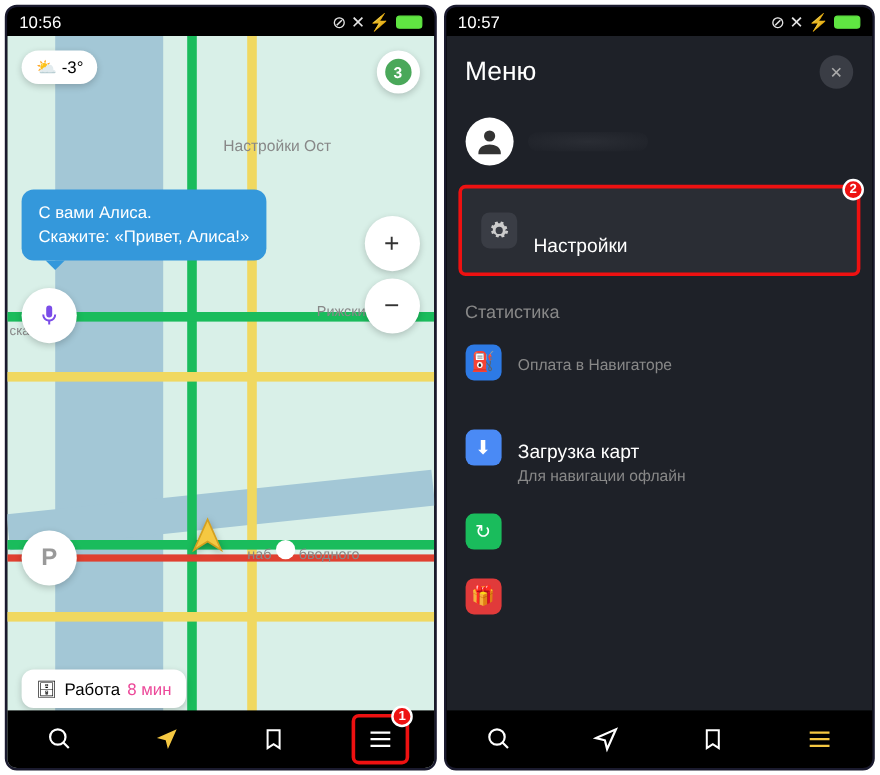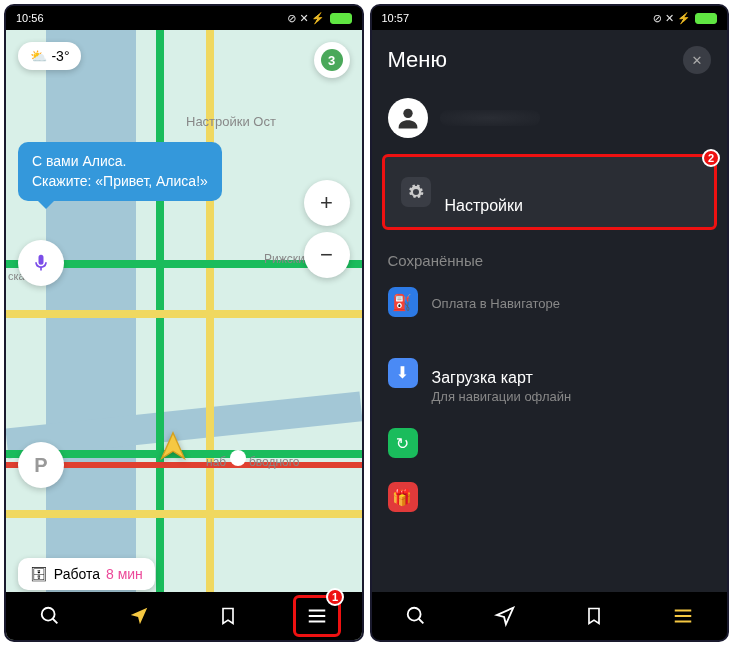--- a/index.html
+++ b/index.html
@@ -1,37 +1,37 @@
 <!DOCTYPE html>
 <html><head>
 <meta charset="utf-8">
 <style>
 * { margin: 0; padding: 0; box-sizing: border-box; }
 body { width: 733px; height: 646px; background: #fff; font-family: -apple-system, Arial, sans-serif; display: flex; gap: 6px; padding: 4px; }
 .phone { flex: 1; border: 2px solid #1a1a2e; border-radius: 10px; overflow: hidden; position: relative; background: #000; display: flex; flex-direction: column; }
-.status-bar { height: 24px; background: #000; color: #fff; display: flex; align-items: center; padding: 0 10px; font-size: 11px; }
+.status-bar { height: 24px; background: #000; color: #fff; display: flex; align-items: center; padding: 0 10px; font-size: 14px; }
 .status-bar .time { flex: 1; }
 .status-icons { display: flex; gap: 4px; align-items: center; opacity: 0.9; }
 .status-icons .batt { width: 22px; height: 11px; border: 1px solid #6bff4a; border-radius: 3px; position: relative; background: #6bff4a; }
 .content { flex: 1; position: relative; overflow: hidden; }
 
 
 .map { position: absolute; inset: 0; background: #d9f0e8; }
 .river { position: absolute; background: #a3c7d6; }
 .r1 { top: 0; left: 40px; width: 90px; height: 100%; }
 .r2 { top: 380px; left: 0; right: 0; height: 30px; transform: rotate(-6deg); }
 .road { position: absolute; background: #f0d860; }
 .road.green { background: #1abc5c; }
 .road.red { background: #e04030; }
 .road-h { height: 8px; left: 0; right: 0; }
 .road-v { width: 8px; top: 0; bottom: 0; }
 .weather { position: absolute; top: 12px; left: 12px; background: #fff; border-radius: 18px; padding: 6px 12px; display: flex; align-items: center; gap: 4px; font-size: 14px; box-shadow: 0 2px 6px rgba(0,0,0,0.2); font-weight: 500; }
 .chip-traffic { position: absolute; top: 12px; right: 12px; width: 36px; height: 36px; background: #fff; border-radius: 50%; display: flex; align-items: center; justify-content: center; box-shadow: 0 2px 6px rgba(0,0,0,0.2); }
 .chip-traffic .dot { width: 22px; height: 22px; background: #4aa85a; border-radius: 50%; display: flex; align-items: center; justify-content: center; color: #fff; font-weight: bold; font-size: 13px; }
-.bubble { position: absolute; top: 112px; left: 12px; background: #3498db; color: #fff; border-radius: 10px; padding: 10px 14px; font-size: 14px; max-width: 210px; line-height: 1.4; }
+.bubble { position: absolute; top: 128px; left: 12px; background: #3498db; color: #fff; border-radius: 10px; padding: 10px 14px; font-size: 14px; max-width: 210px; line-height: 1.4; }
 .bubble::after { content: ''; position: absolute; bottom: -8px; left: 20px; border: 8px solid transparent; border-top-color: #3498db; border-bottom: 0; }
 .circle-btn { position: absolute; width: 46px; height: 46px; background: #fff; border-radius: 50%; display: flex; align-items: center; justify-content: center; box-shadow: 0 2px 6px rgba(0,0,0,0.2); font-size: 22px; color: #333; }
 .voice-btn { top: 210px; left: 12px; }
 .plus-btn { top: 150px; right: 12px; }
 .minus-btn { top: 202px; right: 12px; }
 .parking-btn { top: 412px; left: 12px; font-size: 20px; font-weight: bold; color: #999; }
 .cursor { position: absolute; top: 400px; left: 150px; width: 34px; height: 34px; }
 .cursor svg { filter: drop-shadow(0 2px 3px rgba(0,0,0,0.3)); }
 .label-map { position: absolute; color: #888; font-size: 13px; }
 .l1 { top: 84px; left: 180px; }
@@ -175,21 +175,21 @@
         <div class="icn ic-gear">
           <svg width="18" height="18" viewBox="0 0 24 24" fill="#ccc">
               <path d="M12 8a4 4 0 100 8 4 4 0 000-8zm8 4l2 1-1 3-2-.5a8 8 0 01-1.5 1.5l.5 2-3 1-1-2h-2l-1 2-3-1 .5-2A8 8 0 016 15.5L4 16l-1-3 2-1v-2L3 9l1-3 2 .5A8 8 0 017.5 5L7 3l3-1 1 2h2l1-2 3 1-.5 2A8 8 0 0118 7.5l2-.5 1 3-2 1v2z"></path>
             </svg>
         </div>
         <div class="txt">
             <div class="title">Настройки</div>
           </div>
         <div class="marker" style="top:-8px;right:-6px">2</div>
       </div>
-      <div class="section-h">Сохранённые</div>
+      <div class="section-h">Статистика</div>
       <div class="menu-item">
         <div class="icn ic-fuel">⛽</div>
         <div class="txt">
           <div class="sub">Оплата в Навигаторе</div>
         </div>
       </div>
       <div class="menu-item">
         <div class="icn ic-dl">⬇</div>
         <div class="txt">
           <div class="title">Загрузка карт</div>

